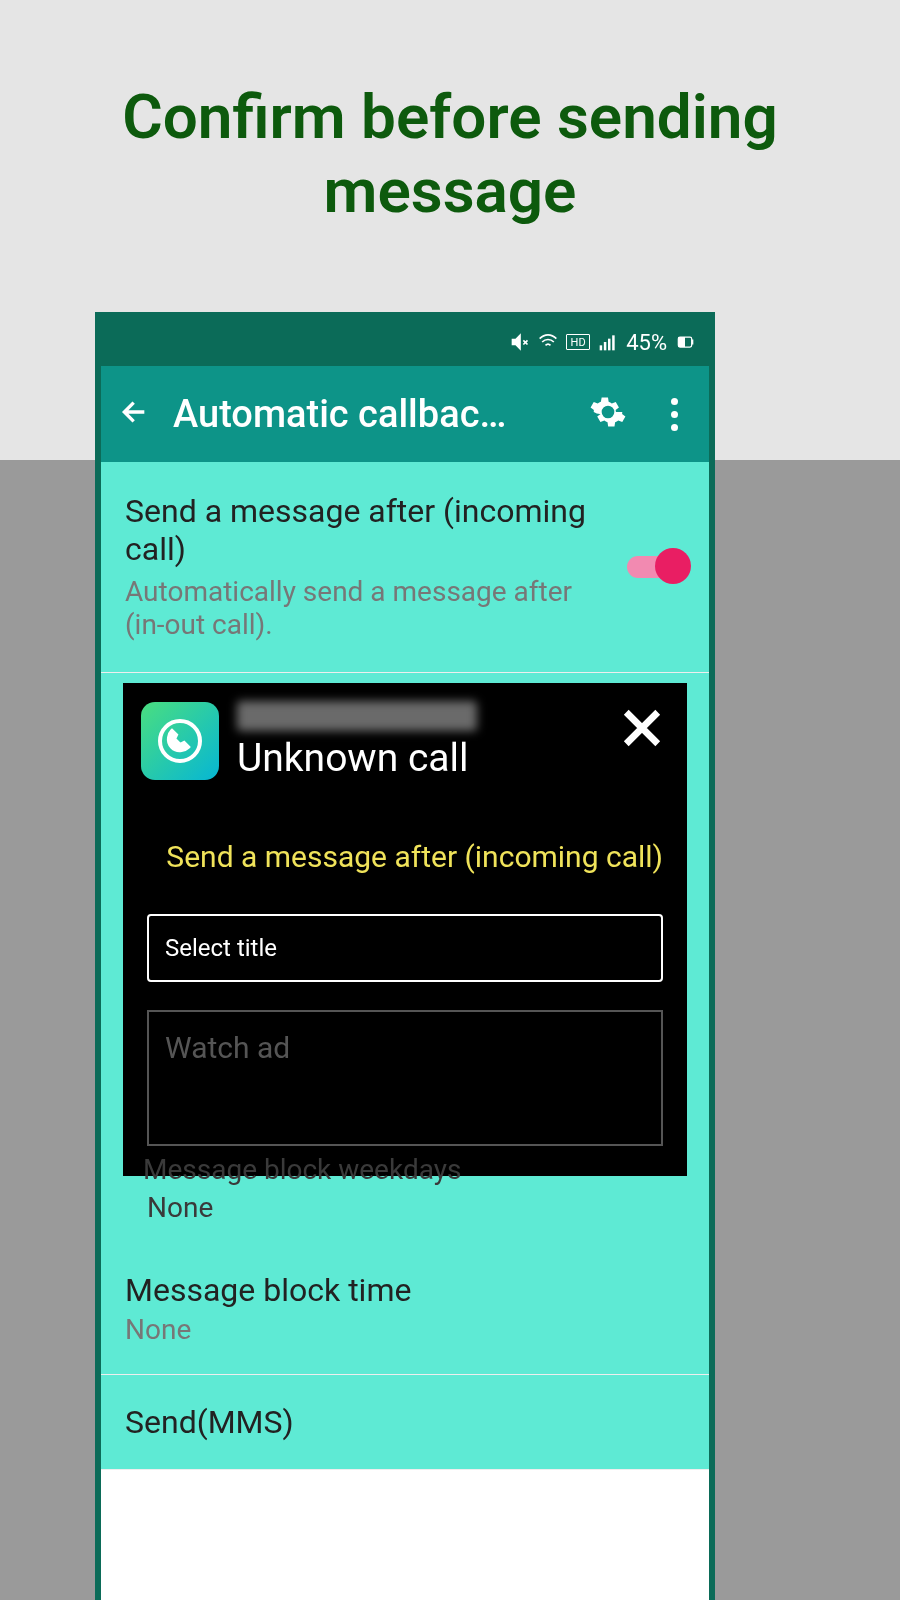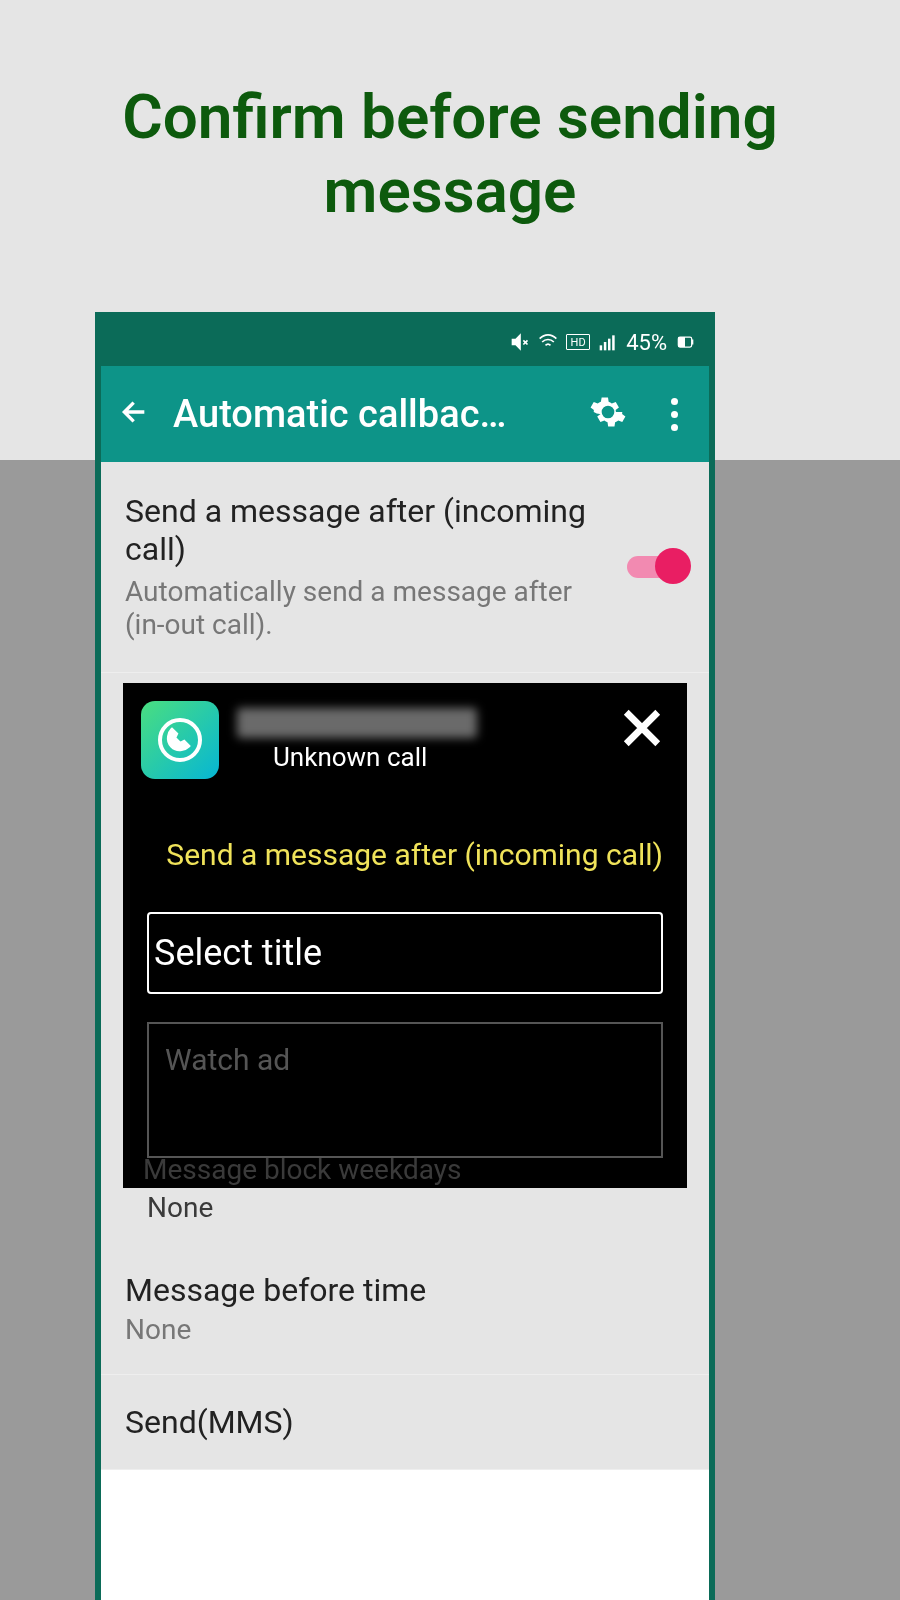--- a/index.html
+++ b/index.html
@@ -12,44 +12,44 @@
 .status-bar { height: 48px; background: #0b6b58; display: flex; justify-content: flex-end; align-items: center; padding: 0 14px; gap: 8px; color: #fff; font-size: 22px; }
 .status-bar .icon { width: 20px; height: 20px; display: inline-flex; align-items: center; justify-content: center; }
 
 .app-bar { height: 96px; background: #0d9488; display: flex; align-items: center; padding: 12px 18px; gap: 22px; color: #fff; }
 .app-bar .back-icon { width: 32px; height: 32px; }
 .app-bar .title { flex: 1; font-size: 38px; font-weight: 500; white-space: nowrap; overflow: hidden; text-overflow: ellipsis; }
 .app-bar .gear-icon { width: 38px; height: 38px; }
 .app-bar .more-icon { width: 10px; display: flex; flex-direction: column; gap: 6px; align-items: center; margin: 0 12px 0 20px; }
 .app-bar .more-icon span { width: 7px; height: 7px; background: #fff; border-radius: 50%; }
 
-.content { background: #e5e5e5; }
+.content { background: #5eead4; }
 
 .setting-row { padding: 30px 24px; display: flex; align-items: center; border-bottom: 1px solid #eee; }
 .setting-row .text-col { flex: 1; }
 .setting-row .row-title { font-size: 32px; color: #222; line-height: 1.2; }
 .setting-row .row-sub { font-size: 28px; color: #777; margin-top: 6px; line-height: 1.2; }
 .toggle { width: 58px; height: 22px; background: #f28ab1; border-radius: 12px; position: relative; margin-left: 16px; }
 .toggle .knob { position: absolute; right: -6px; top: -8px; width: 36px; height: 36px; background: #e91e63; border-radius: 50%; }
 
 .gray-strip { position: absolute; left: 0; right: 0; top: 460px; height: 1200px; background: #9a9a9a; z-index: -1; }
 
 .dialog { position: absolute; left: 22px; right: 22px; top: 365px; background: #000; color: #fff; padding: 0; }
 .dialog-header { display: flex; align-items: center; padding: 18px 18px; gap: 18px; position: relative; }
 .app-icon { width: 78px; height: 78px; border-radius: 14px; background: linear-gradient(135deg, #4ade80, #06b6d4); display: flex; align-items: center; justify-content: center; }
 .app-icon svg { width: 48px; height: 48px; }
 .header-text { flex: 1; display: flex; flex-direction: column; gap: 4px; }
 .blurred-number { width: 240px; height: 30px; background: #6a6a6a; filter: blur(5px); border-radius: 4px; }
-.unknown { font-size: 26px; color: #fff; margin-left: 36px; }
+.unknown { font-size: 39px; color: #fff; }
 .close-x { position: absolute; right: 18px; top: 18px; width: 54px; height: 54px; }
 .close-x svg { width: 54px; height: 54px; }
 
 .dialog-body { padding: 20px 24px 30px; }
 .yellow-heading { text-align: right; color: #f0e35a; font-size: 30px; margin: 20px 0 40px; }
-.select-box { border: 2px solid #fff; border-radius: 4px; padding: 18px 5px; font-size: 36px; color: #fff; margin-bottom: 28px; }
+.select-box { border: 2px solid #fff; border-radius: 4px; padding: 18px 16px; font-size: 24px; color: #fff; margin-bottom: 28px; }
 .textarea-box { border: 2px solid #555; border-radius: 0; height: 136px; padding: 18px 16px; font-size: 30px; color: #666; text-align: left; }
 .watch-text { color: #555; }
 .send-btn { text-align: right; color: #f97316; font-size: 32px; margin-top: 18px; padding: 8px 0; }
 .bg-faded { position: absolute; color: #3a3a3a; font-size: 28px; }
 .bg-faded.row2 { top: 470px; left: 20px; }
 .bg-faded.row2b { top: 508px; left: 24px; }
 
 .list-row { padding: 28px 24px; border-bottom: 1px solid #eee; }
 .list-row .lt { font-size: 32px; color: #222; }
 .list-row .ls { font-size: 28px; color: #777; margin-top: 4px; }
@@ -148,21 +148,21 @@
           <span class="watch-text">Watch ad</span>
         </div>
         <div class="bg-faded row2">Message block weekdays</div>
         <div class="bg-faded row2b">None</div>
       </div>
     </div>
 
     <div style="height:570px"></div>
 
     <div class="list-row">
-      <div class="lt">Message before time</div>
+      <div class="lt">Message block time</div>
       <div class="ls">None</div>
     </div>
     <div class="list-row">
       <div class="lt">Send(MMS)</div>
     </div>
   </div>
 
 </div>
 
 </body></html>

